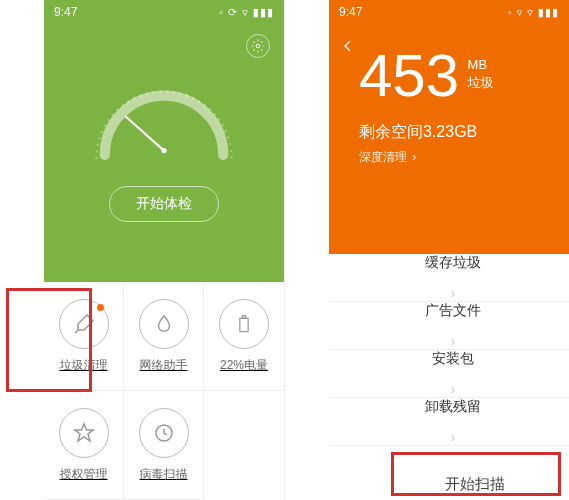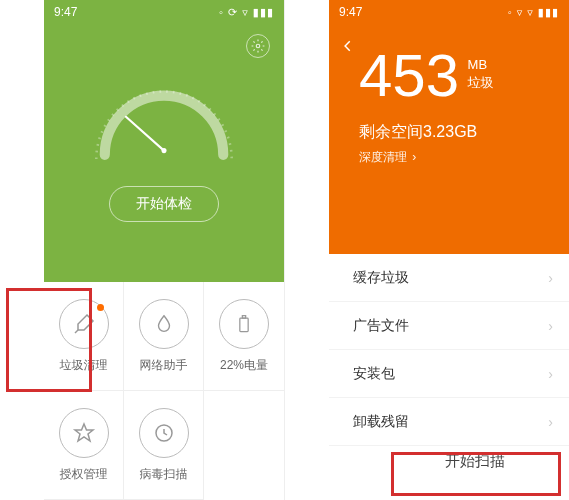--- a/index.html
+++ b/index.html
@@ -70,20 +70,21 @@
 }
 .tile {
   display: flex;
   flex-direction: column;
   align-items: center;
   justify-content: center;
   gap: 8px;
   border-right: 1px solid #eee;
   border-bottom: 1px solid #eee;
   position: relative;
+  text-decoration: underline;
 }
 .tile:nth-child(3n) { border-right: none; }
 .tile-icon {
   width: 50px; height: 50px;
   border: 1.5px solid #bbb;
   border-radius: 50%;
   display: flex; align-items: center; justify-content: center;
   color: #888;
   position: relative;
 }
@@ -134,26 +135,27 @@
 .list { background: #fff; }
 .row {
   height: 48px;
   display: flex;
   align-items: center;
   justify-content: space-between;
   padding: 0 16px 0 24px;
   font-size: 14px;
   color: #333;
   border-bottom: 1px solid #f2f2f2;
+  flex-direction: column;
 }
 .chev { color: #ccc; font-size: 14px; }
 .scan-bar {
   height: 54px;
   display: flex;
-  align-items: flex-start;
+  align-items: flex-end;
   justify-content: flex-end;
   padding-right: 40px;
 }
 .scan-label {
   font-size: 15px;
   color: #444;
   padding: 6px 24px;
 }
 .hl-right { bottom: 4px; right: 8px; width: 170px; height: 44px; }
 </style>

